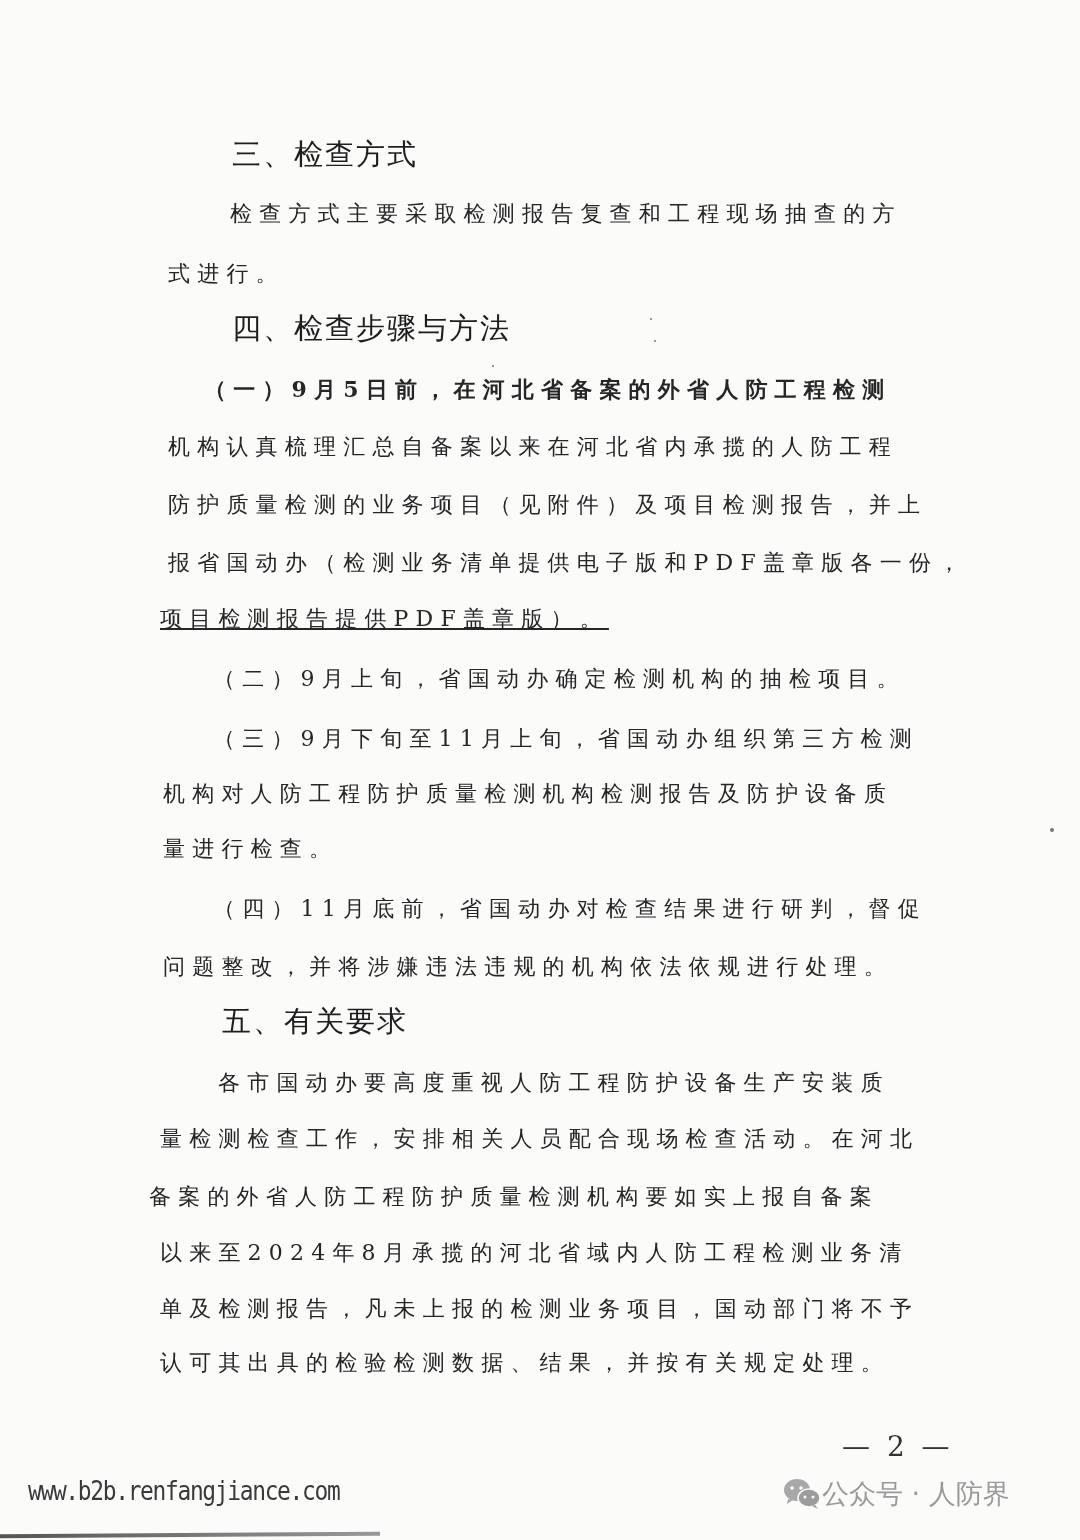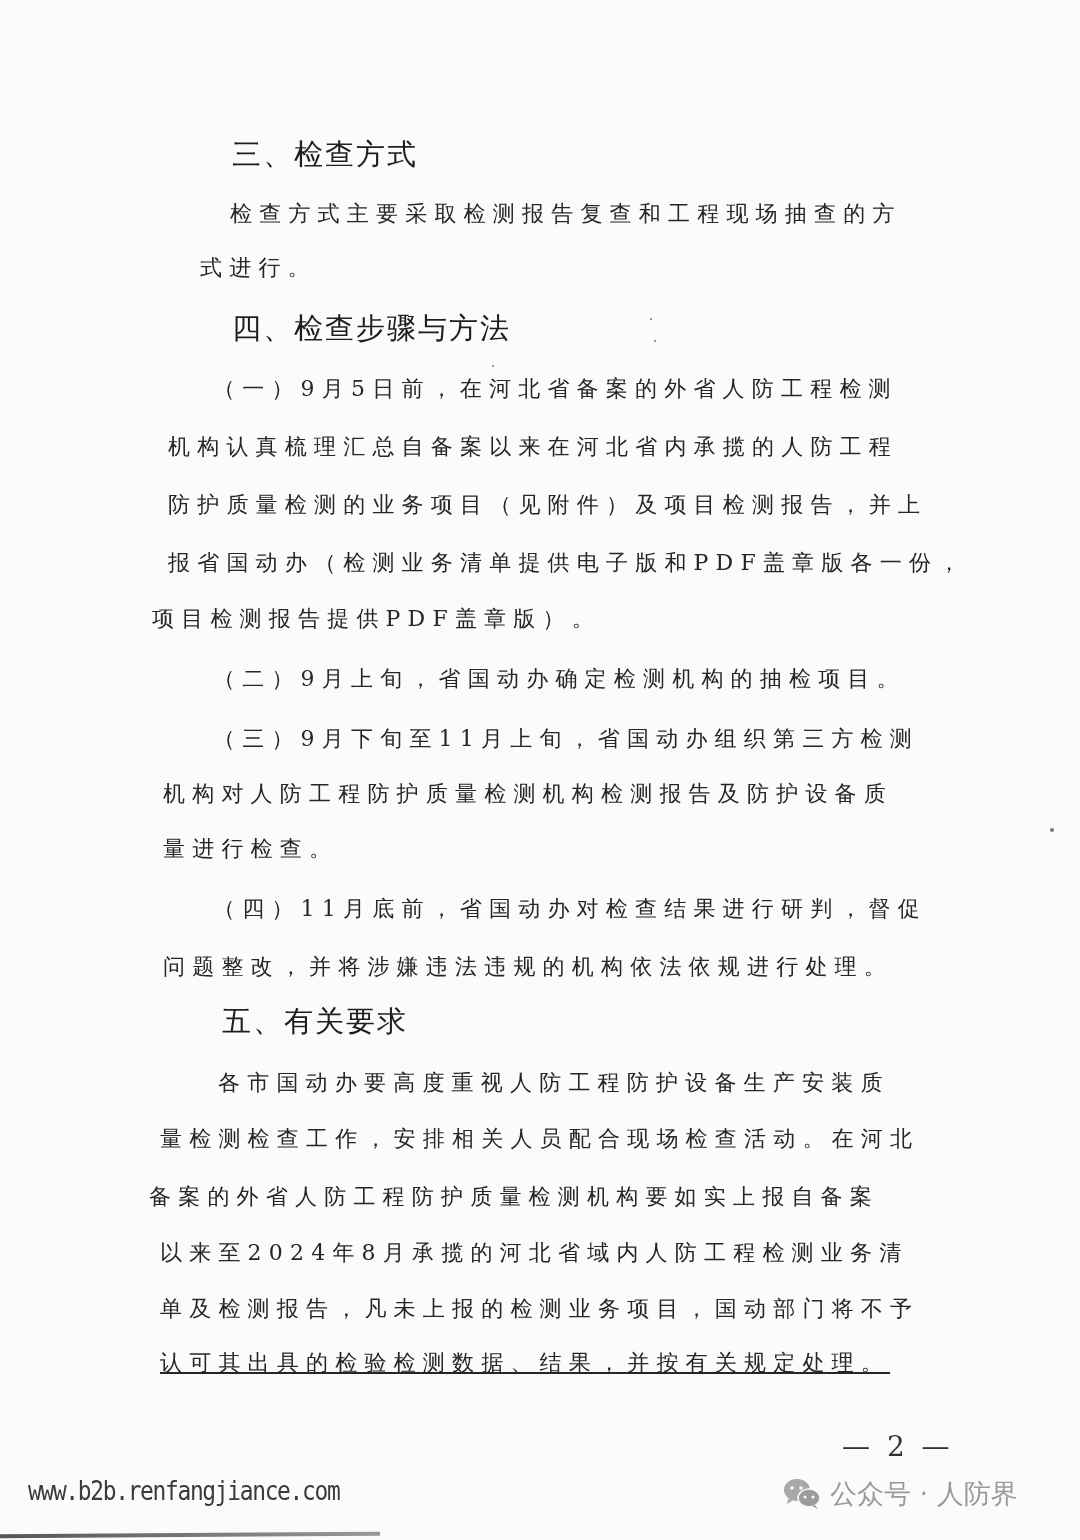--- a/index.html
+++ b/index.html
@@ -46,21 +46,20 @@
       color: #3a3a3a;
       letter-spacing: -1.5px;
       transform: scaleX(0.88);
       transform-origin: left center;
     }
     .wechat-badge {
       position: absolute;
       left: 782px; top: 1476px;
       display: flex;
       align-items: center;
-      gap: 8px;
       color: #9a9a9a;
       font-family: "DejaVu Sans", "Liberation Sans", sans-serif;
       font-size: 27px;
     }
     .wechat-icon { width: 40px; height: 34px; display: inline-block; }
     .edge-line {
       position: absolute;
       left: 0; top: 1533px;
       width: 380px; height: 4px;
       background: linear-gradient(to right, #555, #999);
@@ -68,46 +67,46 @@
     }
     .speck { position: absolute; background: #777; border-radius: 50%; }
   </style>
 </head>
 <body>
 
 <div class="page">
 
   <div class="line heading" style="left:232px; top:137px;">三、检查方式</div>
   <div class="line" style="left:230px; top:197px;">检查方式主要采取检测报告复查和工程现场抽查的方</div>
-  <div class="line" style="left:168px; top:251px;margin-left:32px;">式进行。</div>
+  <div class="line" style="left:168px; top:257px;">式进行。</div>
 
   <div class="line heading" style="left:232px; top:311px;">四、检查步骤与方法</div>
 
-  <div class="line" style="left:213px; top:372px;">（一）9月5日前，在河北省备案的外省人防工程检测</div>
+  <div class="line" style="left:204px; top:372px;font-weight:bold;">（一）9月5日前，在河北省备案的外省人防工程检测</div>
   <div class="line" style="left:168px; top:430px;">机构认真梳理汇总自备案以来在河北省内承揽的人防工程</div>
   <div class="line" style="left:168px; top:488px;">防护质量检测的业务项目（见附件）及项目检测报告，并上</div>
   <div class="line" style="left:168px; top:546px;">报省国动办（检测业务清单提供电子版和PDF盖章版各一份，</div>
-  <div class="line" style="left:152px; top:602px;">项目检测报告提供PDF盖章版）。</div>
+  <div class="line" style="left:160px; top:602px;text-decoration:underline;">项目检测报告提供PDF盖章版）。</div>
 
   <div class="line" style="left:213px; top:662px;">（二）9月上旬，省国动办确定检测机构的抽检项目。</div>
 
   <div class="line" style="left:213px; top:722px;">（三）9月下旬至11月上旬，省国动办组织第三方检测</div>
   <div class="line" style="left:163px; top:832px;">量进行检查。</div>
   <div class="line" style="left:163px; top:777px;">机构对人防工程防护质量检测机构检测报告及防护设备质</div>
 
   <div class="line" style="left:213px; top:892px;">（四）11月底前，省国动办对检查结果进行研判，督促</div>
   <div class="line" style="left:163px; top:950px;">问题整改，并将涉嫌违法违规的机构依法依规进行处理。</div>
 
   <div class="line heading" style="left:222px; top:1004px;">五、有关要求</div>
   <div class="line" style="left:218px; top:1066px;">各市国动办要高度重视人防工程防护设备生产安装质</div>
   <div class="line" style="left:160px; top:1122px;">量检测检查工作，安排相关人员配合现场检查活动。在河北</div>
   <div class="line" style="left:149px; top:1180px;">备案的外省人防工程防护质量检测机构要如实上报自备案</div>
   <div class="line" style="left:160px; top:1236px;">以来至2024年8月承揽的河北省域内人防工程检测业务清</div>
   <div class="line" style="left:160px; top:1292px;">单及检测报告，凡未上报的检测业务项目，国动部门将不予</div>
-  <div class="line" style="left:160px; top:1346px;text-decoration:underline;">认可其出具的检验检测数据、结果，并按有关规定处理。</div>
+  <div class="line" style="left:160px; top:1346px;">认可其出具的检验检测数据、结果，并按有关规定处理。</div>
 
   <div class="page-number">— 2 —</div>
 
   <div class="watermark-url">www.b2b.renfangjiance.com</div>
 
   <div class="wechat-badge">
     <svg class="wechat-icon" viewBox="0 0 40 34">
       <ellipse cx="15" cy="13" rx="13" ry="11" fill="#a8a8a8"></ellipse>
       <path d="M6 22 L5 27 L11 23 Z" fill="#a8a8a8"></path>
       <circle cx="10" cy="11" r="1.8" fill="#fbfbfa"></circle>

